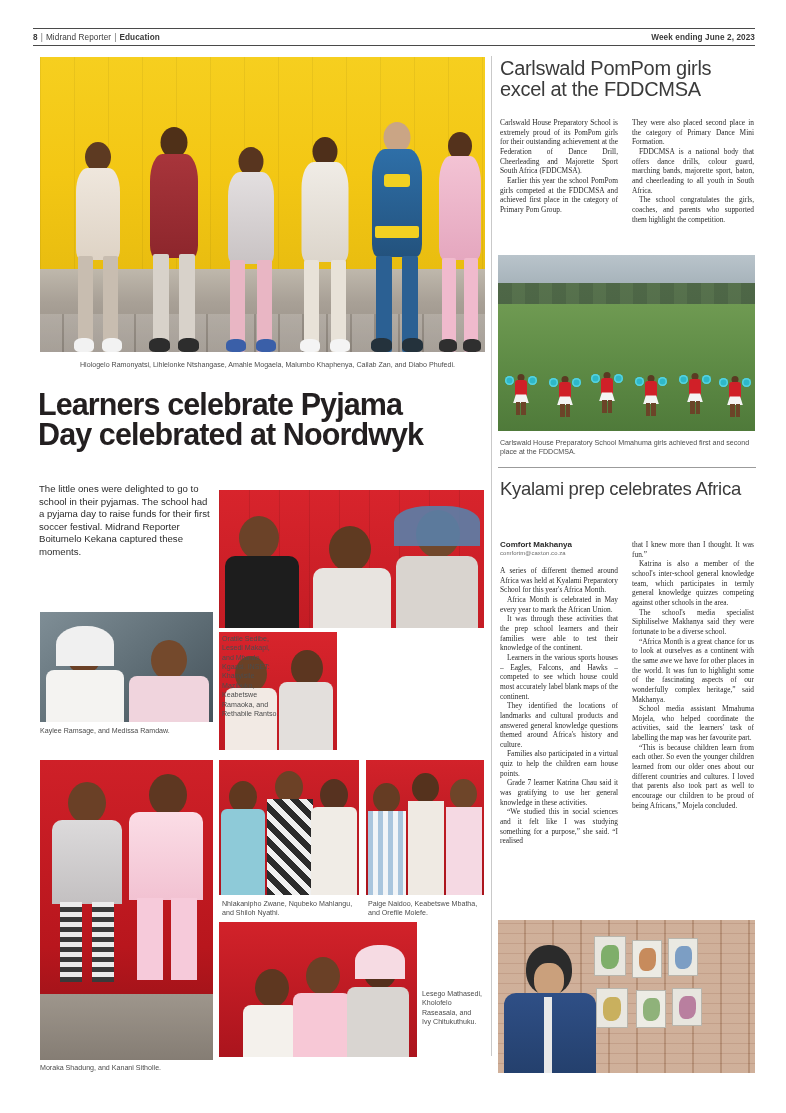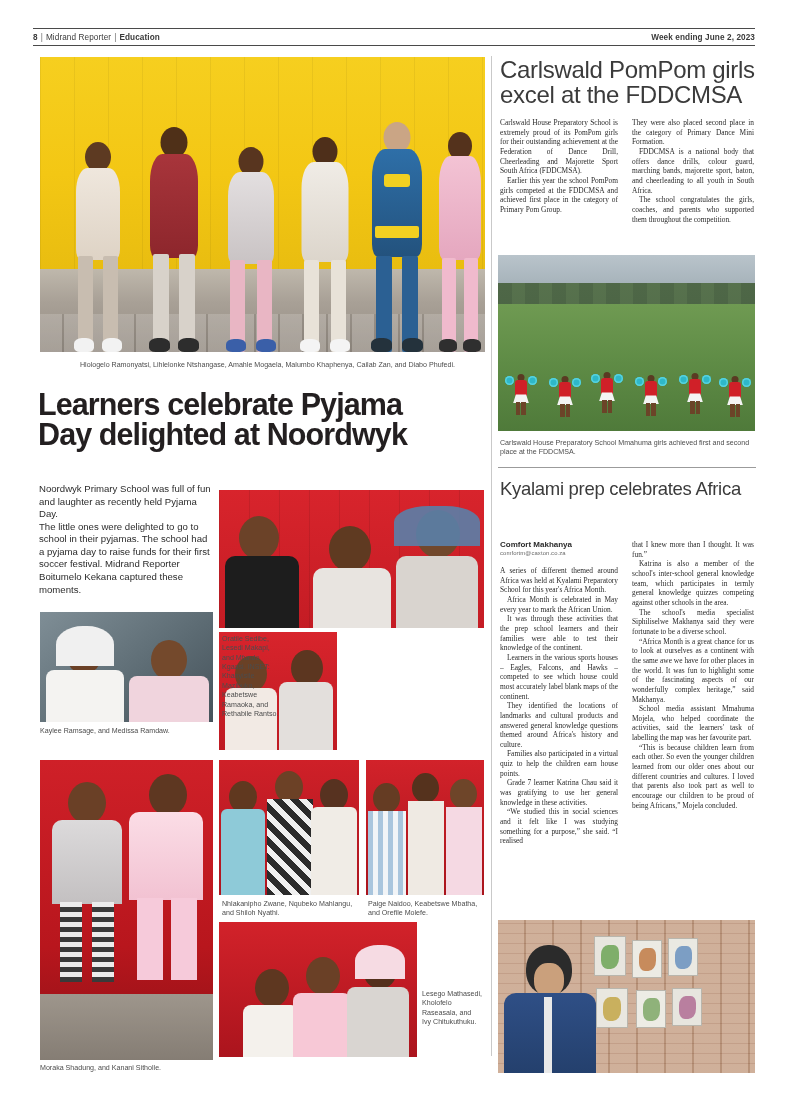--- a/index.html
+++ b/index.html
@@ -240,25 +240,24 @@
       <div class="legR" style="right:4px; width:14px; height:94px; background:#f0bacd;"></div>
       <div class="shoeL" style="left:1px; width:18px; height:13px; background:#2f2f2f;"></div>
       <div class="shoeR" style="right:1px; width:18px; height:13px; background:#2f2f2f;"></div>
     </div>
   </div>
 
   <div class="cap-abs caption" style="left:40px; top:361px; width:440px;padding-left:40px;">Hlologelo Ramonyatsi, Lihlelonke Ntshangase, Amahle Mogaela, Malumbo Khaphenya, Cailab Zan, and Diabo Phufedi.</div>
 
   <div class="headline-heavy" style="position:absolute; left:38px; top:390px; width:450px; font-size:30.5px;">
     <div>Learners celebrate Pyjama</div>
-    <div>Day delighted at Noordwyk</div>
+    <div>Day celebrated at Noordwyk</div>
   </div>
 
   <div class="lede" style="position:absolute; left:39px; top:483px; width:172px;">
-    <p>Noordwyk Primary School was full of fun and laughter as recently held Pyjama Day.</p>
     <p>The little ones were delighted to go to school in their pyjamas. The school had a pyjama day to raise funds for their first soccer festival. Midrand Reporter Boitumelo Kekana captured these moments.</p>
   </div>
 
   <div class="photo" id="photo-red-three">
     <div class="redwall"></div>
     <div style="position:absolute; left:6px; bottom:0; width:78px; height:118px;">
       <div style="position:absolute; left:14px; top:6px; width:40px; height:44px; border-radius:50%; background:#6b4228;"></div>
       <div style="position:absolute; left:0; top:46px; width:74px; height:72px; background:#1d1d1d; border-radius:10px 10px 0 0;"></div>
     </div>
     <div style="position:absolute; left:92px; bottom:0; width:82px; height:112px;">
@@ -370,34 +369,34 @@
       <div style="position:absolute; left:16px; top:6px; width:34px; height:38px; border-radius:50%; background:#54301c;"></div>
       <div style="position:absolute; left:8px; top:0; width:50px; height:34px; border-radius:46% 46% 0 0; background:#f6dbe3;"></div>
       <div style="position:absolute; left:0; top:42px; width:62px; height:70px; background:#d9d5d1; border-radius:8px 8px 0 0;"></div>
     </div>
   </div>
 
   <div class="cap-abs caption" style="left:422px; top:990px; width:60px;">Lesego Mathasedi, Kholofelo Raseasala, and Ivy Chitukuthuku.</div>
 
   <div class="rule-v" style="left:491px; top:56px; height:1000px;"></div>
 
-  <div class="headline-light" style="position:absolute; left:500px; top:58px; width:258px; font-size:24px;">
+  <div class="headline-light" style="position:absolute; left:500px; top:58px; width:258px; font-size:20px;">
     <div>Carlswald PomPom girls</div>
     <div>excel at the FDDCMSA</div>
   </div>
 
   <div class="body-serif" style="position:absolute; left:500px; top:118px; width:118px;">
     <p class="first">Carlswald House Preparatory School is extremely proud of its PomPom girls for their outstanding achievement at the Federation of Dance Drill, Cheerleading and Majorette Sport South Africa (FDDCMSA).</p>
     <p>Earlier this year the school PomPom girls competed at the FDDCMSA and achieved first place in the category of Primary Pom Group.</p>
   </div>
 
   <div class="body-serif" style="position:absolute; left:632px; top:118px; width:122px;">
     <p class="first">They were also placed second place in the category of Primary Dance Mini Formation.</p>
     <p>FDDCMSA is a national body that offers dance drills, colour guard, marching bands, majorette sport, baton, and cheerleading to all youth in South Africa.</p>
-    <p>The school congratulates the girls, coaches, and parents who supported them throughout the competition.</p>
+    <p>The school congratulates the girls, coaches, and parents who supported them highlight the competition.</p>
   </div>
 
   <div class="photo" id="photo-pompom">
     <div class="backwall"></div>
     <div class="treeline"></div>
     <div class="field"></div>
     <div class="cheer" style="left:14px; width:18px; height:46px;">
       <div class="ch-head"></div>
         <div class="ch-top"></div>
         <div class="ch-skirt"></div>

